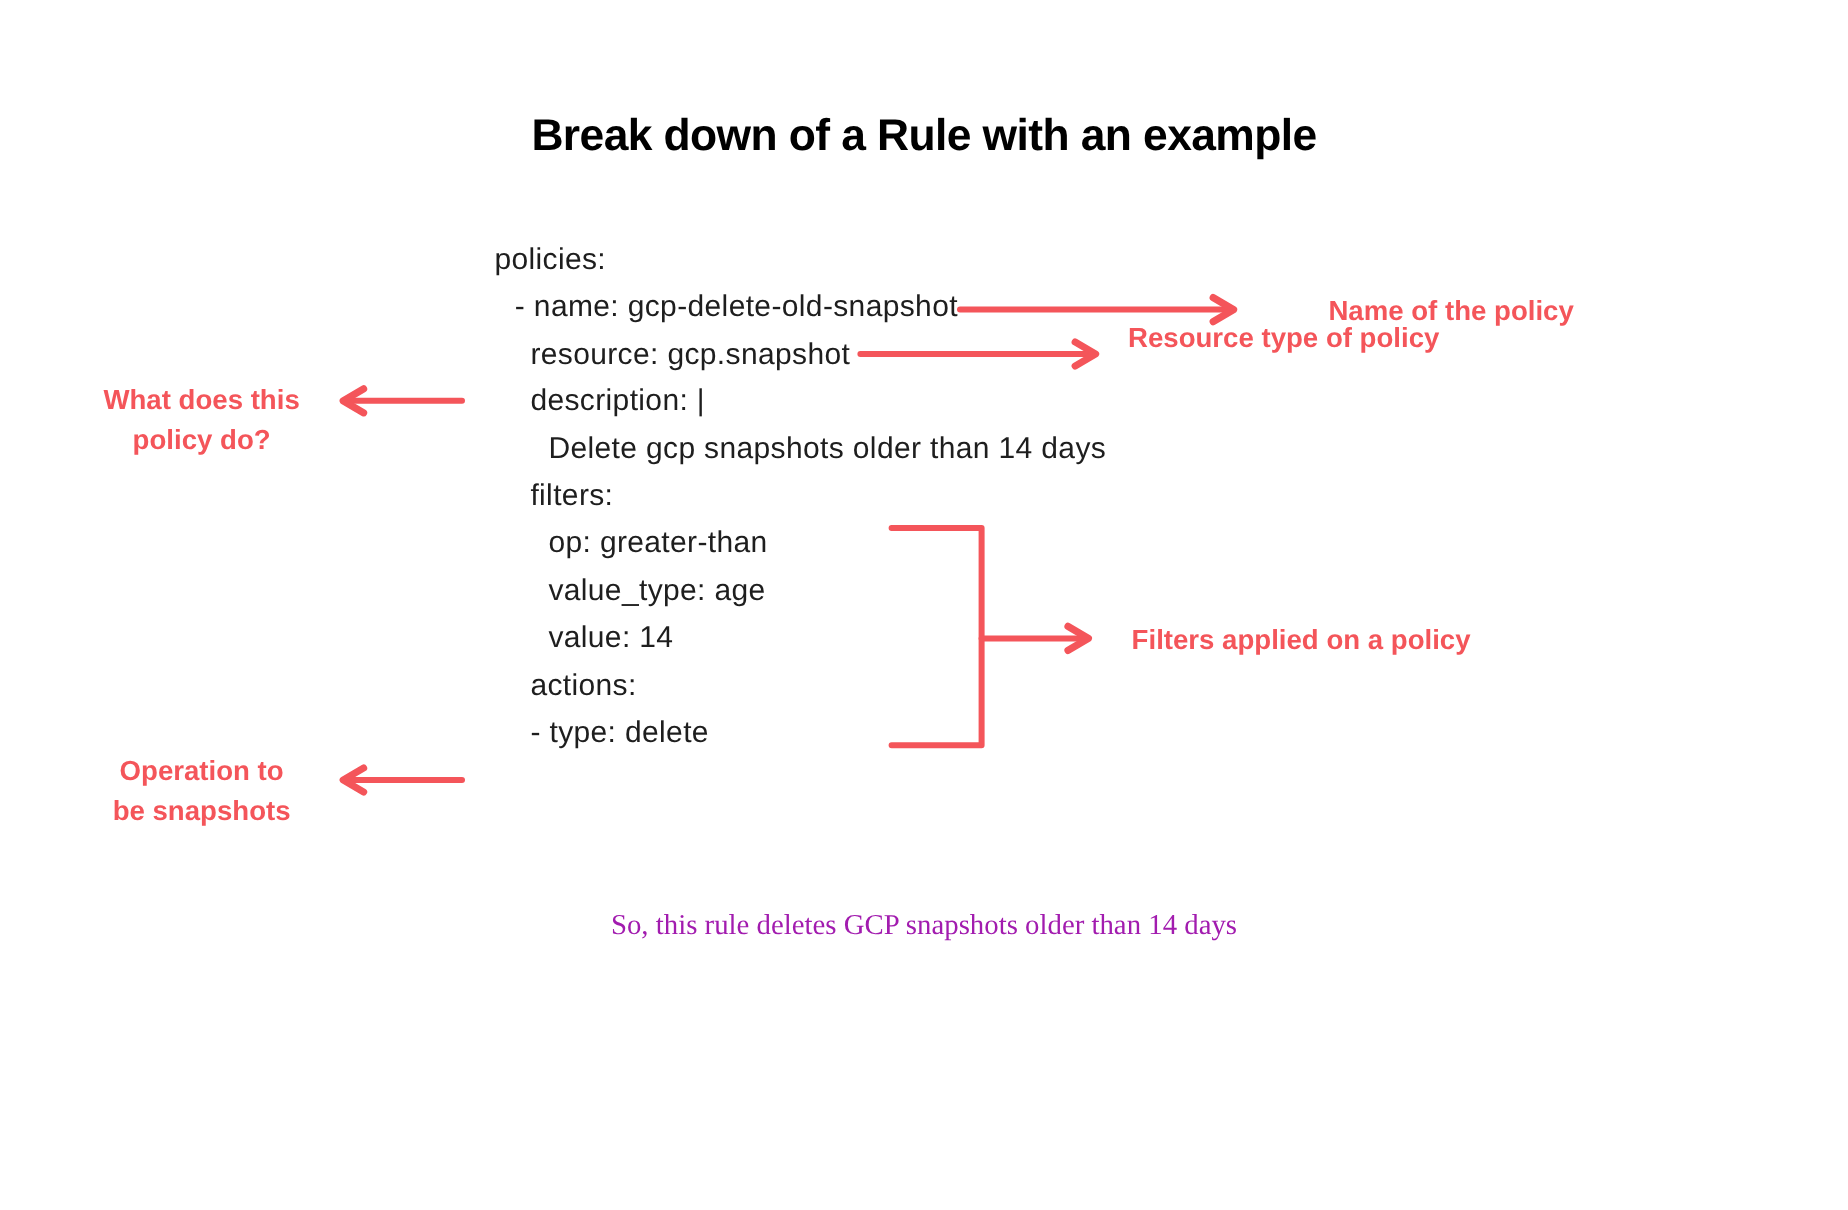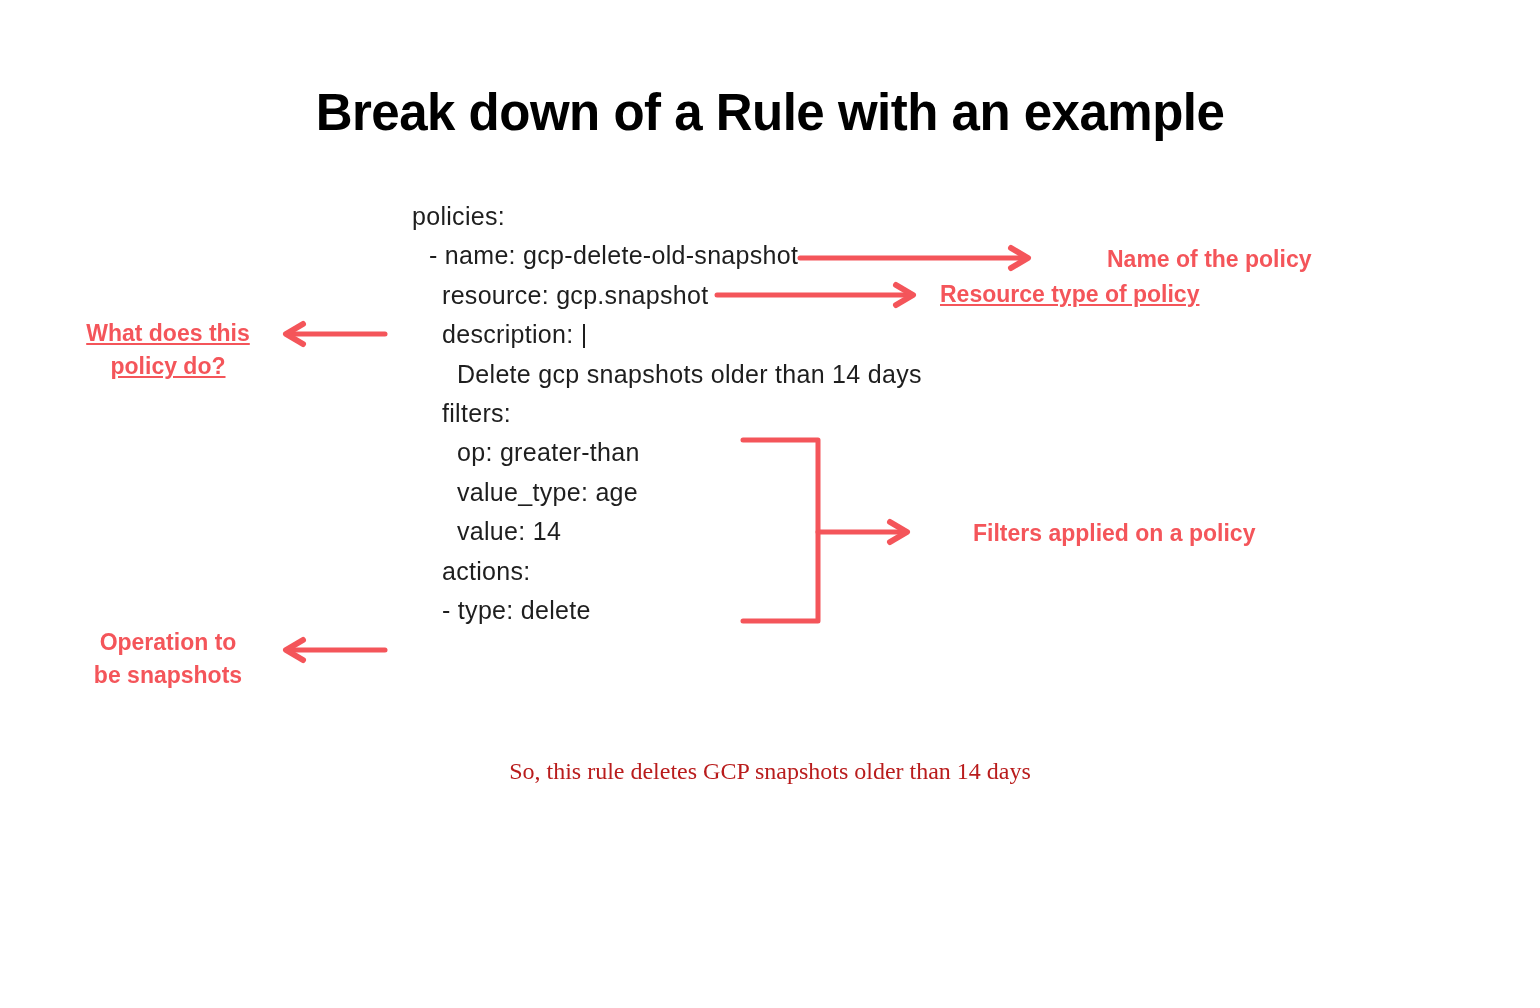--- a/index.html
+++ b/index.html
@@ -6,21 +6,21 @@
   * { box-sizing: border-box; }
   body { margin: 0; background: #ffffff; }
   .canvas {
     position: relative; width: 1540px; height: 1008px;
     background: #ffffff; overflow: hidden;
     font-family: "Liberation Sans", sans-serif;
   }
   .title {
     position: absolute; top: 84px; left: 0; width: 100%;
     margin: 0; text-align: center;
-    font-size: 51px; line-height: 58px; font-weight: 800;
+    font-size: 37px; line-height: 58px; font-weight: 800;
     letter-spacing: -0.5px; color: var(--title-text);
   }
   .code {
     position: absolute; left: 368px; top: 197px;
     font-size: 25px; color: var(--code-text); letter-spacing: 0.3px;
     font-weight: 400;
     margin-left: 44px;
   }
   .yline { height: 39.4px; line-height: 39.4px; white-space: pre; }
   .i1 { padding-left: 17px; }
@@ -33,29 +33,29 @@
   .stroke {
     stroke: var(--accent); stroke-width: 5; fill: none;
     stroke-linecap: round; stroke-linejoin: round;
   }
   .head { stroke-width: 6; }
   .label {
     position: absolute; color: var(--accent);
     font-weight: 700; font-size: 23px; line-height: 33px;
   }
   .label-name     { left: 1107px; top: 243px; }
-  .label-resource { left: 940px;  top: 278px; text-decoration: underline; }
-  .label-filters  { left: 973px;  top: 517px; text-align: right; }
-  .label-desc     { left: 58px;  top: 317px; width: 220px; text-align: center; text-decoration: underline; }
+  .label-resource { left: 940px;  top: 265px; }
+  .label-filters  { left: 943px;  top: 517px; text-align: right; }
+  .label-desc     { left: 58px;  top: 317px; width: 220px; text-align: center; }
   .label-actions  { left: 58px;  top: 626px; width: 220px; text-align: center; }
   .caption {
     position: absolute; left: 0; top: 756px; width: 100%;
     text-align: center;
     font-family: "Liberation Serif", serif;
-    font-size: 24px; line-height: 30px; color: #b91c1c;
+    font-size: 24px; line-height: 30px; color: #a21caf;
   }
 </style>
 </head>
 <body>
 
 <div class="canvas">
 
   <h1 class="title">Break down of a Rule with an example</h1>
 
   <div class="code">

